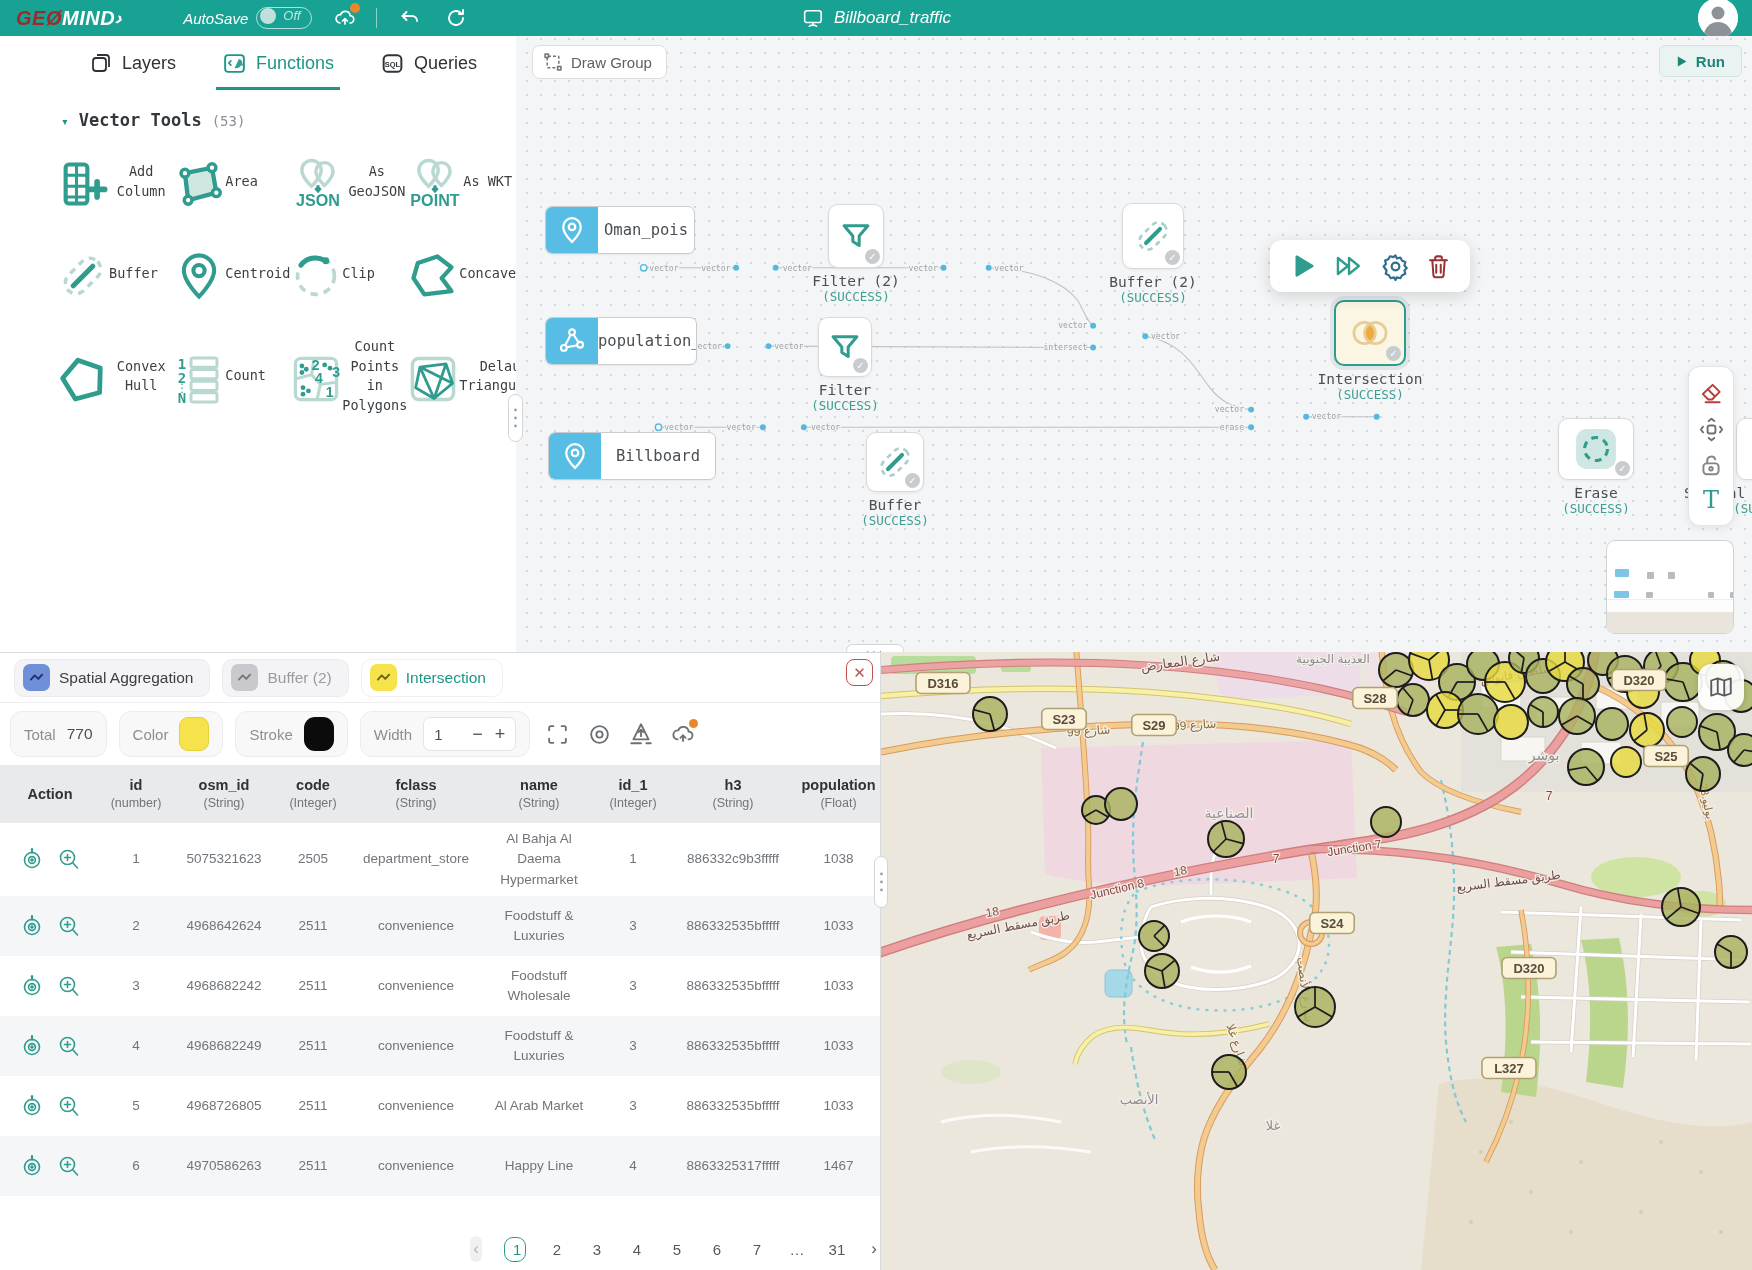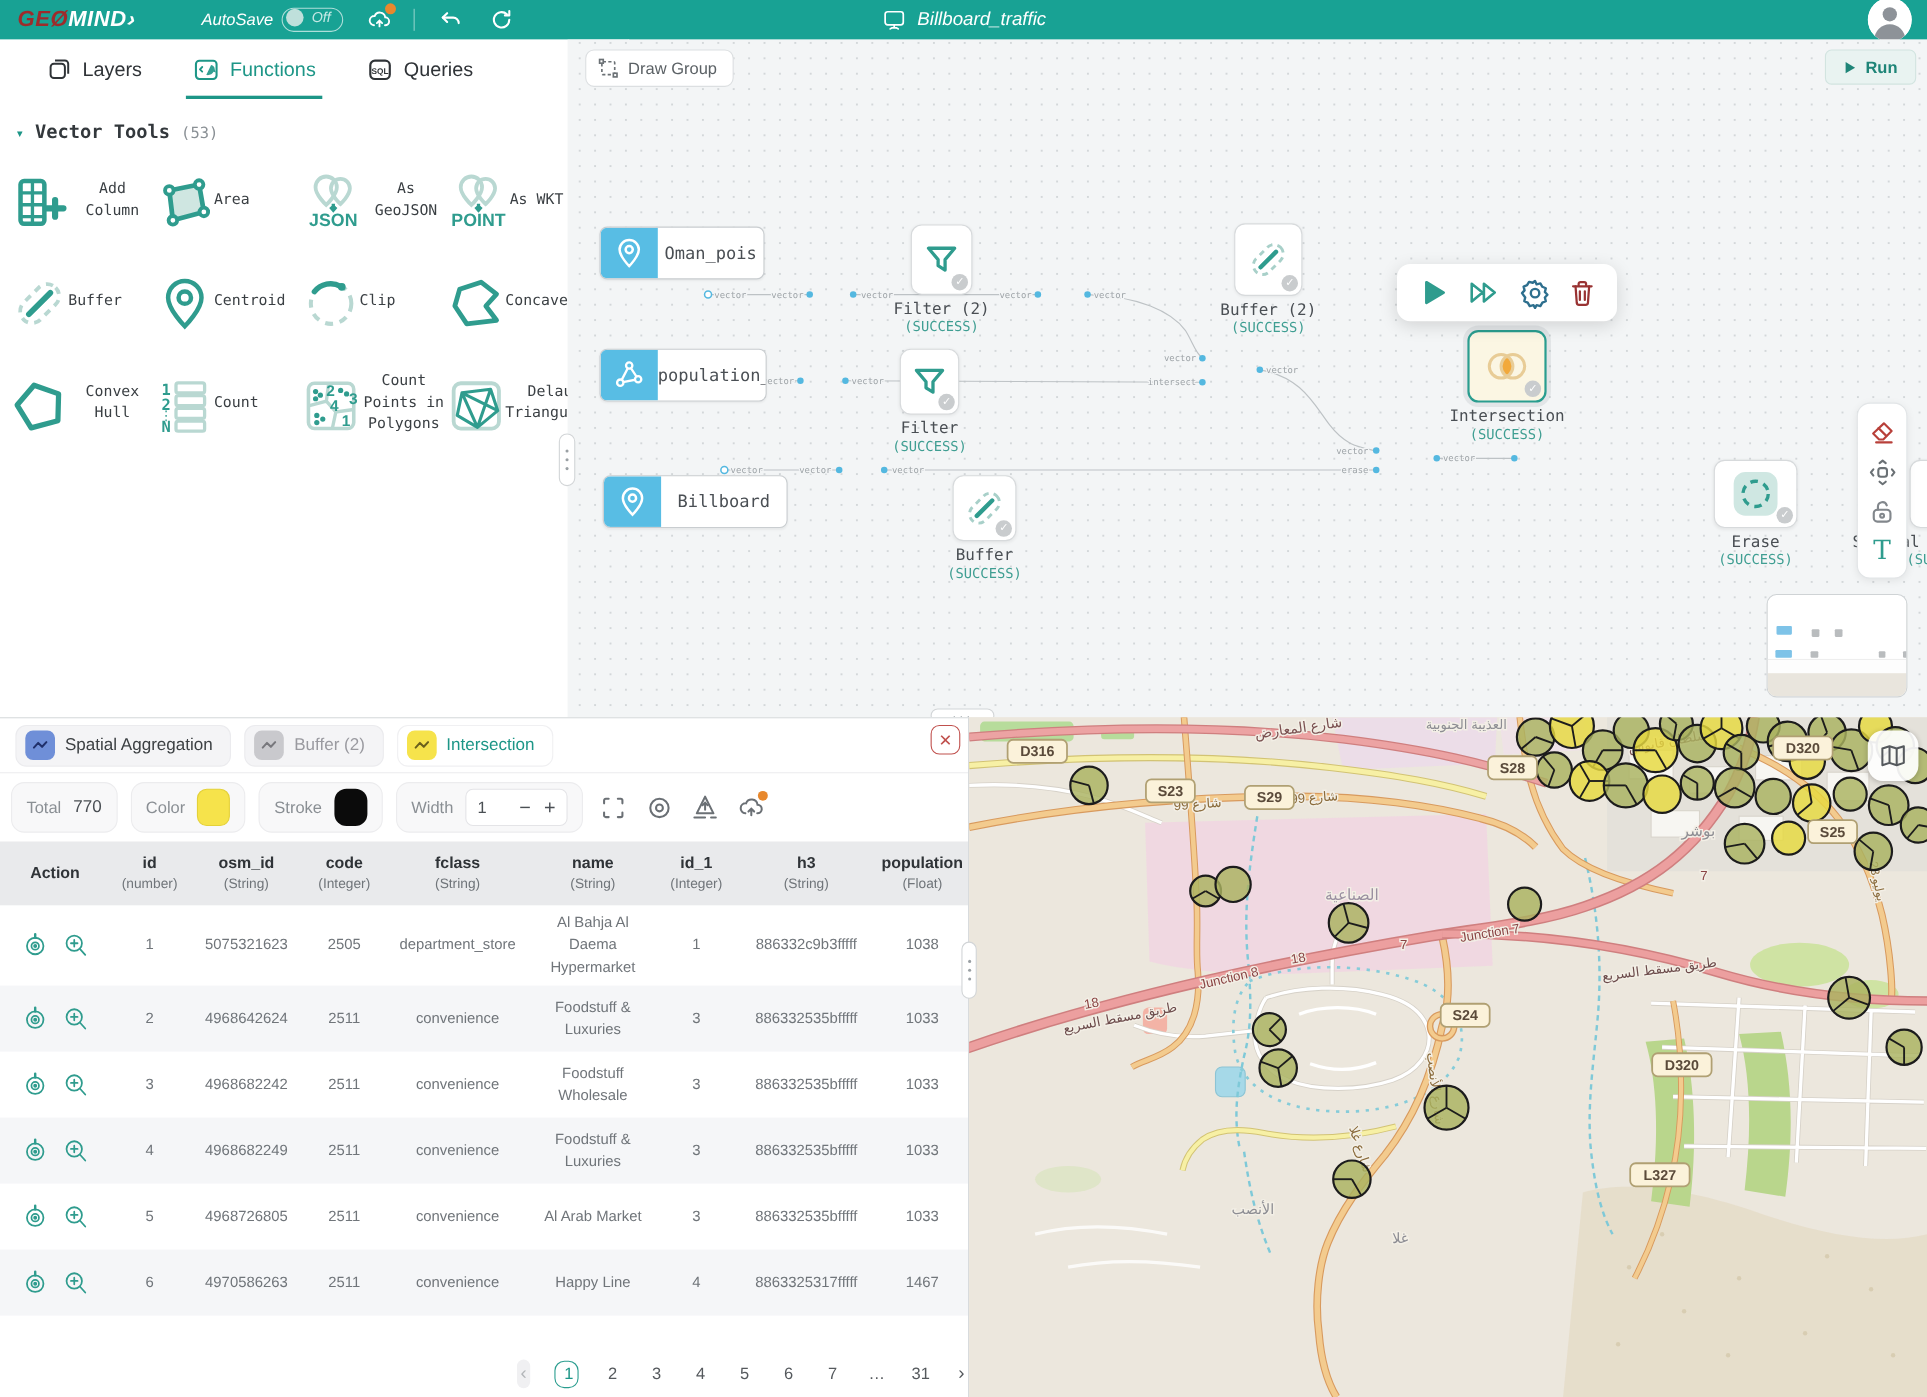--- a/index.html
+++ b/index.html
@@ -17,21 +17,21 @@
   .toggle { width:56px; height:22px; border:1.5px solid rgba(255,255,255,.65); border-radius:12px; position:relative; display:flex; align-items:flex-start; }
   .toggle .knob { width:16px; height:16px; border-radius:50%; background:#bfe0db; margin-left:3px; }
   .toggle .state { font-size:13px; color:rgba(255,255,255,.75); margin-left:7px; }
   .tb-ic { margin-left:20px; position:relative; width:26px; height:26px; display:flex; align-items:center; justify-content:center; cursor:pointer; }
   .tb-div { width:1px; height:20px; background:rgba(255,255,255,.5); margin-left:18px; }
   .badge-dot { position:absolute; right:-2px; top:-2px; width:10px; height:10px; border-radius:50%; background:#e8882d; }
   #doc-title { position:absolute; left:50%; top:0; height:36px; transform:translateX(-50%); display:flex; align-items:center; gap:9px; font-size:17px; }
   #avatar { position:absolute; right:14px; top:-2px; width:40px; height:40px; border-radius:50%; background:#fff; overflow:hidden; }
 
   
-  #sidebar { position:absolute; left:0; top:36px; width:572px; height:616px; background:#fff; border-right:1px solid #dfe2e4; }
+  #sidebar { position:absolute; left:0; top:36px; width:572px; height:616px; background:#fff; border-right:1px solid #dfe2e4;padding-left:47px; }
   #side-tabs { display:flex; align-items:center; height:54px; padding-left:42px; gap:46px; }
   .side-tab { display:flex; align-items:center; gap:9px; font-size:18px; color:#2f3337; position:relative; height:54px; cursor:pointer; }
   .side-tab.active { color:#1d9687; }
   .side-tab.active::after { content:""; position:absolute; left:-6px; right:-6px; bottom:0; height:3px; background:#1d9687; }
   #search-row { margin:22px 20px 0 20px; border-bottom:1px solid #c7cbce; height:40px; display:flex; align-items:center; gap:10px; }
   #search-input { border:none; outline:none; flex:1; font-size:16.5px; color:#444; background:transparent; }
   #search-input::placeholder { color:#9aa0a5; }
   #section-hdr { margin:20px 0 0 14px; display:flex; align-items:baseline; gap:10px; font-family:"DejaVu Sans Mono",monospace; }
   #section-hdr .nm { font-size:17px; font-weight:bold; color:#33383c; }
   #section-hdr .ct { font-size:14px; color:#8a9095; }

